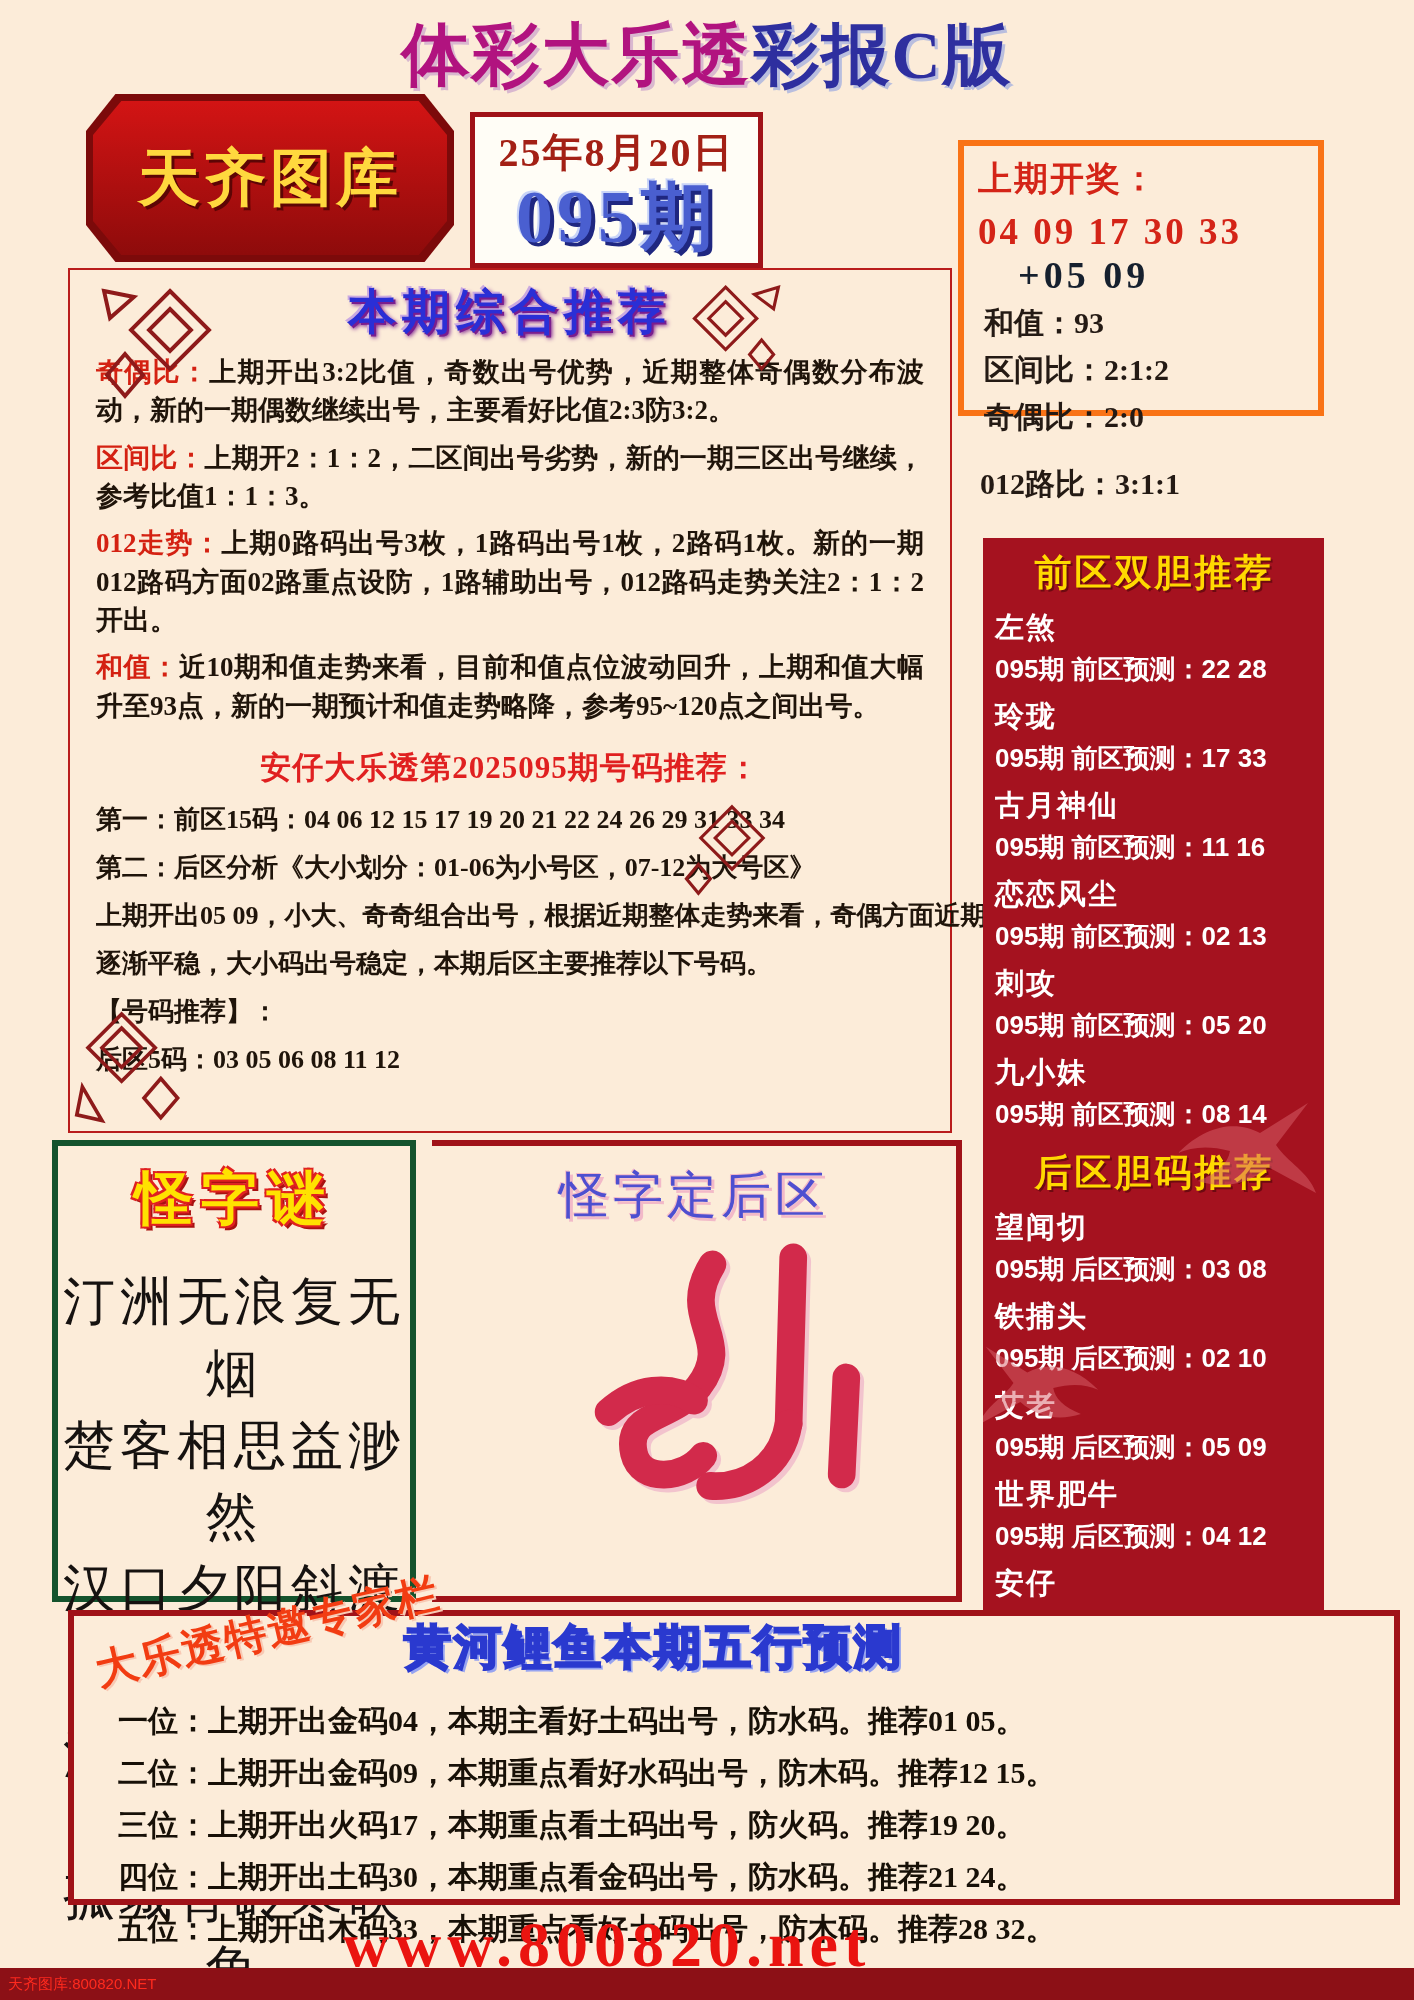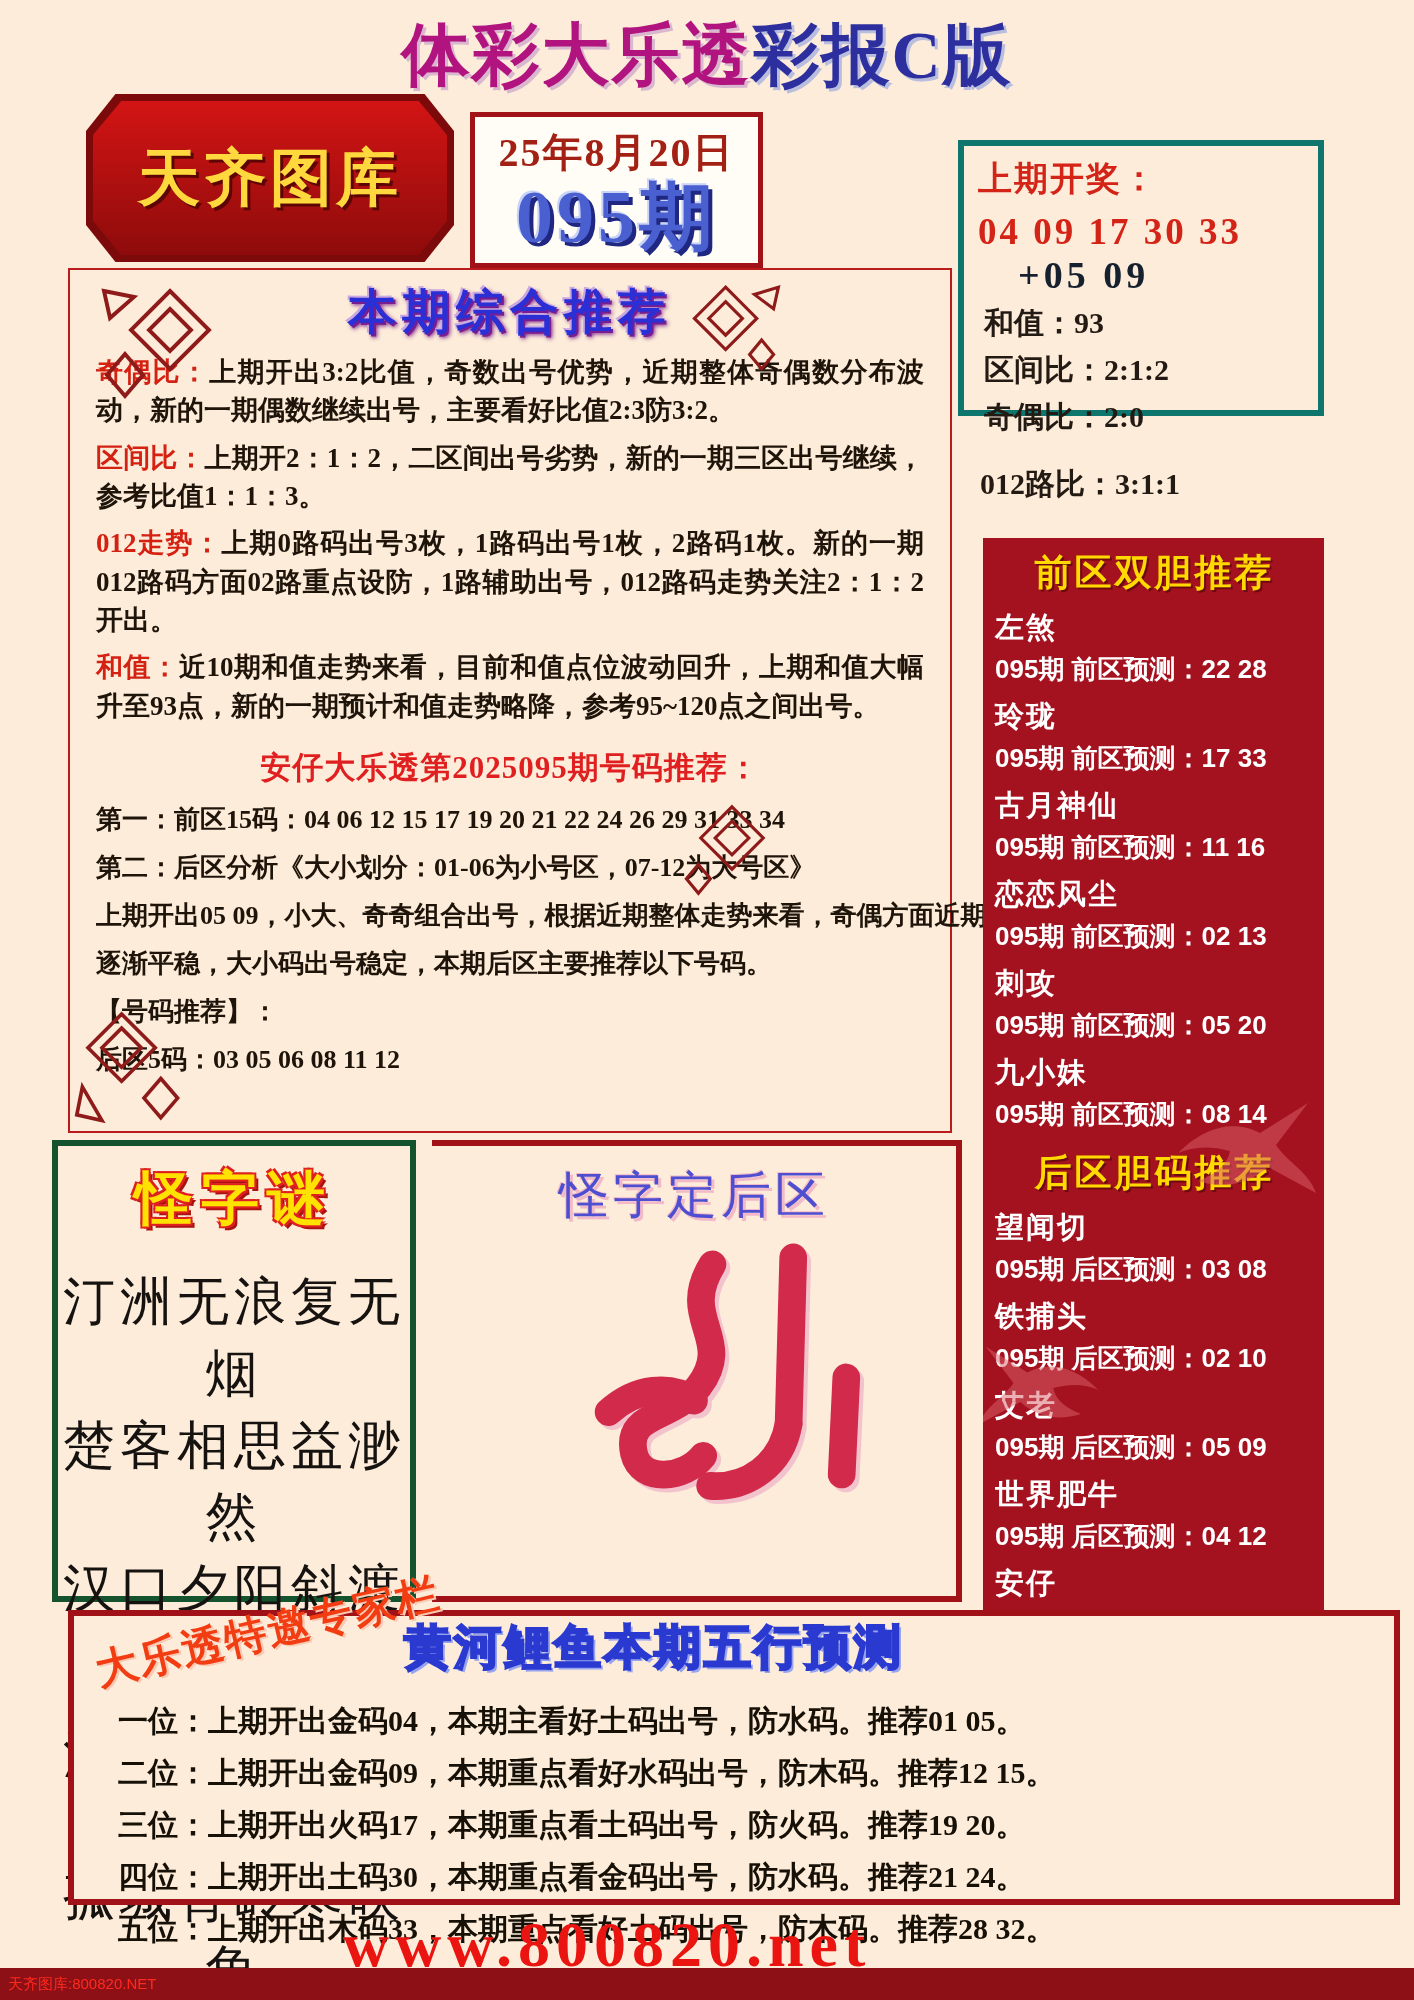--- a/index.html
+++ b/index.html
@@ -21,21 +21,21 @@
   .badge-inner span { color:#ffd83e; font-size:62px; font-weight:bold; letter-spacing:4px;
            text-shadow:3px 3px 0 #5d0505; }
 
   .datebox { top:112px; left:470px; width:293px; height:156px; background:#fffdf6;
              border:5px solid #a01218; text-align:center; }
   .date-line { color:#a32015; font-size:40px; font-weight:bold; margin-top:8px; letter-spacing:2px; }
   .issue-line { color:#4a5fd0; font-size:74px; font-weight:bold; line-height:1.0; letter-spacing:4px;
                 text-shadow:4px 4px 0 #1f2780, -2px -2px 0 #c9d4f7; }
 
   .lastdraw { top:140px; left:958px; width:366px; height:276px; background:#fcecd9;
-              border:6px solid #0f766e; padding:10px 14px; }
+              border:6px solid #f97316; padding:10px 14px; }
   .ld-title { color:#d42417; font-size:34px; font-weight:bold; letter-spacing:2px; }
   .ld-front { color:#d42417; font-size:37px; font-weight:bold; letter-spacing:3px; margin-top:8px; white-space:nowrap; }
   .ld-back  { color:#16202e; font-size:38px; font-weight:bold; letter-spacing:4px; margin-left:40px; }
   .ld-stat  { color:#241a14; font-size:30px; font-weight:bold; margin-top:6px; margin-left:6px; }
   .ld-roads { color:#241a14; font-size:30px; font-weight:bold; margin-top:26px; margin-left:2px; }
 
   
   .mainbox { top:268px; left:68px; width:884px; height:865px; background:#fcecd9;
              border:2px solid #b91c1c; padding:10px 26px; }
   .main-title { text-align:center; font-size:48px; font-weight:bold; color:#2a2fd6;

